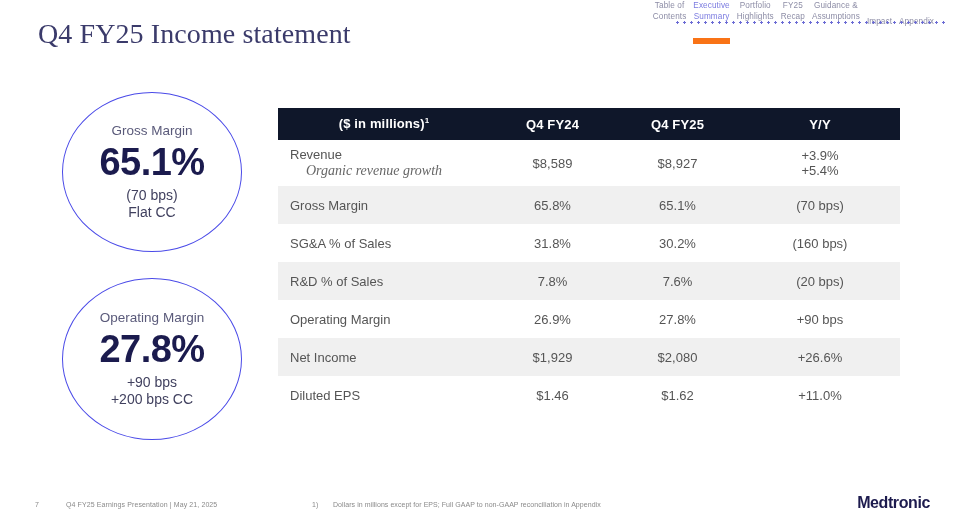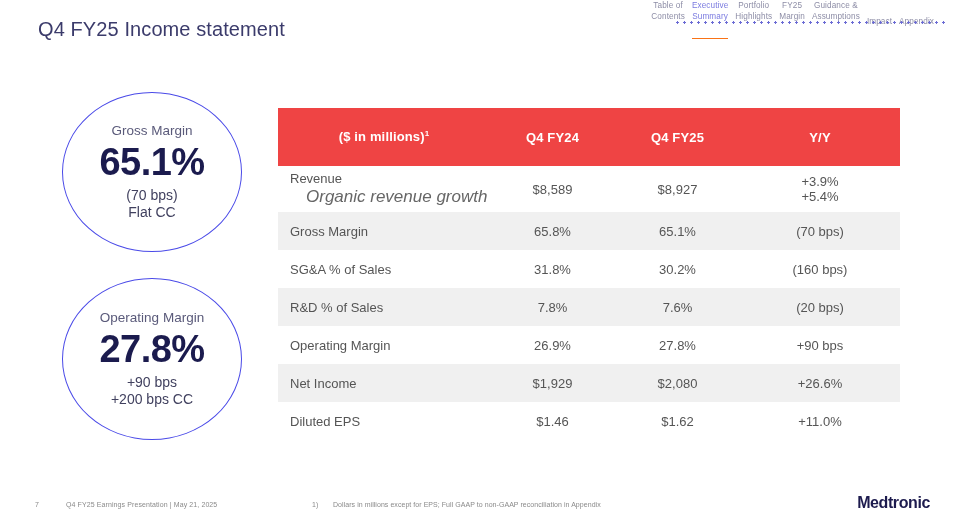--- a/index.html
+++ b/index.html
@@ -35,21 +35,21 @@
   .nav-item {
     font-size: 8.2px;
     line-height: 10.5px;
     color: #8d8da6;
     text-align: center;
     letter-spacing: 0.1px;
     white-space: pre-line;
   }
   .nav-item.active {
     color: #7b7be0;
-    border-bottom: 1px solid #f97316;
+    border-bottom: 6px solid #f97316;
     padding-bottom: 16px;
   }
   .nav-item.single {
     padding-top: 16px;
   }
   #nav-dots {
     position: absolute;
     left: 8px;
     top: 21px;
     width: 270px;
@@ -57,24 +57,25 @@
     background-image: radial-gradient(circle at 1.5px 1.5px, #6b6bd4 1.2px, transparent 1.3px);
     background-size: 7px 4px;
     background-repeat: repeat-x;
   }
 
   
   #page-title {
     position: absolute;
     left: 38px;
     top: 18px;
-    font-size: 20px;
+    font-size: 28px;
     font-weight: 400;
     color: #3b3b6b;
     letter-spacing: 0.1px;
+    font-family: Liberation Serif, serif;
   }
 
   
   .kpi-circle {
     position: absolute;
     border-radius: 50%;
     border: 1.6px solid #4a4ae8;
     background: #ffffff;
     display: flex;
     flex-direction: column;
@@ -123,22 +124,22 @@
     top: 108px;
     width: 622px;
     border-collapse: collapse;
     table-layout: fixed;
   }
   #income-table th, #income-table td {
     padding: 0;
     margin: 0;
   }
   #table-head-row {
-    background: #ef4444;
-    height: 58px;
+    background: #0f172a;
+    height: 32px;
   }
   #table-head-row th {
     color: #ffffff;
     font-size: 13px;
     font-weight: 700;
     text-align: center;
     vertical-align: middle;
     letter-spacing: 0.15px;
   }
   #table-head-row th.col-label {
@@ -169,22 +170,23 @@
     padding-left: 12px !important;
   }
   td.cell-num {
     text-align: center;
   }
   .sub-label {
     display: block;
     font-style: italic;
     padding-left: 16px;
     color: #666666;
-    font-size: 17px;
+    font-size: 14px;
     margin-top: 1px;
+    font-family: Liberation Serif, serif;
   }
   .yy-two {
     line-height: 15px;
   }
   sup {
     font-size: 8px;
     vertical-align: super;
   }
 
   
@@ -233,21 +235,21 @@
 
 <div id="top-nav">
   <div id="nav-items">
       <div class="nav-item">Table of
 Contents</div>
       <div class="nav-item active">Executive
 Summary</div>
       <div class="nav-item">Portfolio
 Highlights</div>
       <div class="nav-item">FY25
-Margin</div>
+Recap</div>
       <div class="nav-item">Guidance &amp;
 Assumptions</div>
       <div class="nav-item single">Impact</div>
       <div class="nav-item single">Appendix</div>
     </div>
   <div id="nav-dots"></div>
 </div>
 
 <div id="page-title">Q4 FY25 Income statement</div>
 

